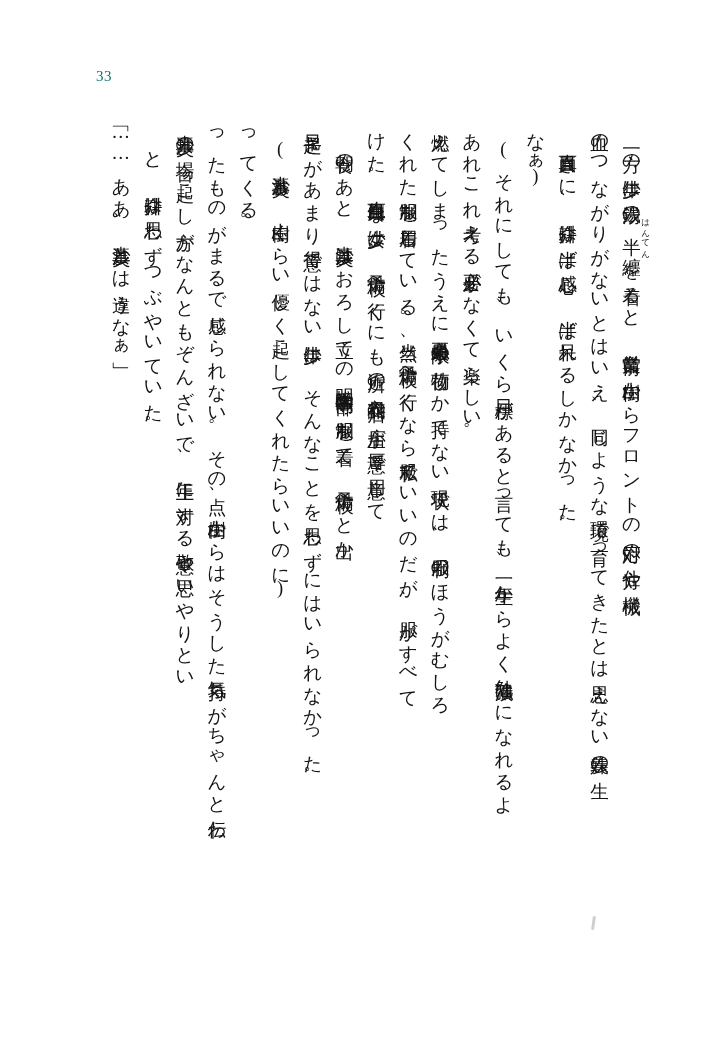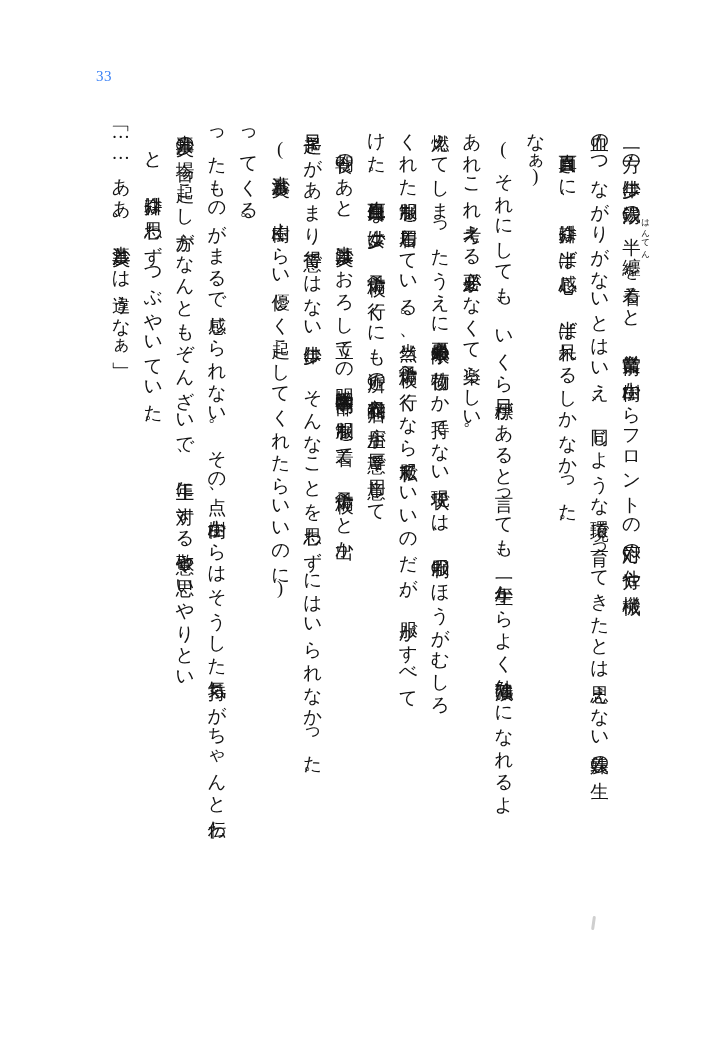--- a/index.html
+++ b/index.html
@@ -20,21 +20,21 @@
     width: 709px;
     height: 1050px;
     box-sizing: border-box;
   }
   .page-number {
     position: absolute;
     top: 68px;
     left: 96px;
     font-size: 15px;
     letter-spacing: 0.5px;
-    color: #3b82f6;
+    color: #0f766e;
     font-family: "Liberation Serif", "DejaVu Serif", serif;
   }
   
   .text-block {
     position: absolute;
     top: 120px;
     right: 58px;
     height: 840px;
     display: flex;
     flex-direction: row;

